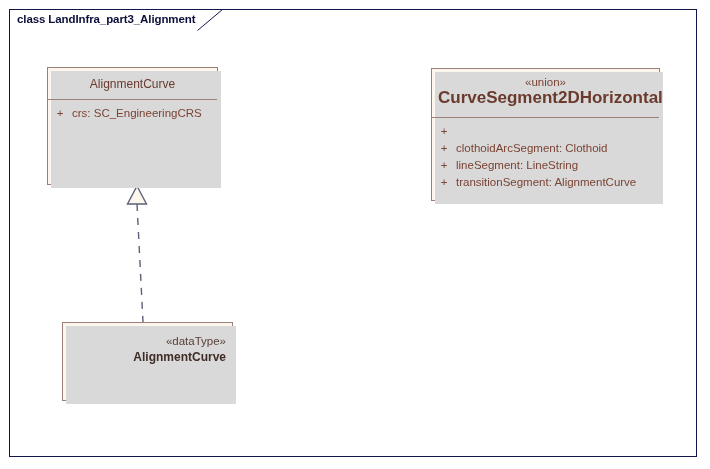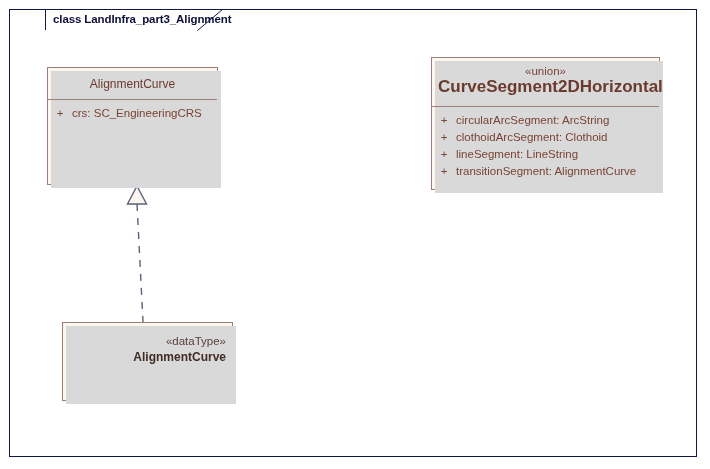--- a/index.html
+++ b/index.html
@@ -36,21 +36,20 @@
     top: 9px;
     height: 21px;
     box-sizing: border-box;
     background: #ffffff;
     border-left: 1px solid #11164a;
     border-top: 1px solid #11164a;
     padding: 0 4px 0 7px;
     display: flex;
     align-items: center;
     z-index: 6;
-    margin-left: 36px;
   }
   .tab-label {
     font-size: 11.5px;
     font-weight: bold;
     color: #0b0f3a;
     white-space: nowrap;
     letter-spacing: -0.1px;
     line-height: 1;
   }
   
@@ -141,21 +140,21 @@
   #box-alignment-curve {
     left: 47px;
     top: 67px;
     width: 171px;
     height: 118px;
   }
   #box-alignment-curve .uml-header { height: 31px; padding-top: 8px; }
 
   #box-union {
     left: 431px;
-    top: 57px;
+    top: 68px;
     width: 229px;
     height: 133px;
   }
   #box-union .uml-header { height: 48px; padding-top: 6px; }
 
   #box-datatype {
     left: 62px;
     top: 322px;
     width: 171px;
     height: 79px;
@@ -221,21 +220,20 @@
 
   <div class="uml" id="box-union">
     <div class="uml-header">
       <span class="stereo">«union»</span>
       <span class="cname bi">CurveSegment2DHorizontal</span>
     </div>
     <div class="uml-sep"></div>
     <div class="uml-attrs">
       <div class="attr-row">
         <span class="attr-vis">+</span>
-        <span class="attr-text">circularArcSegment: ArcString</span>
       </div>
       <div class="attr-row">
         <span class="attr-vis">+</span>
         <span class="attr-text">clothoidArcSegment: Clothoid</span>
       </div>
       <div class="attr-row">
         <span class="attr-vis">+</span>
         <span class="attr-text">lineSegment: LineString</span>
       </div>
       <div class="attr-row">

